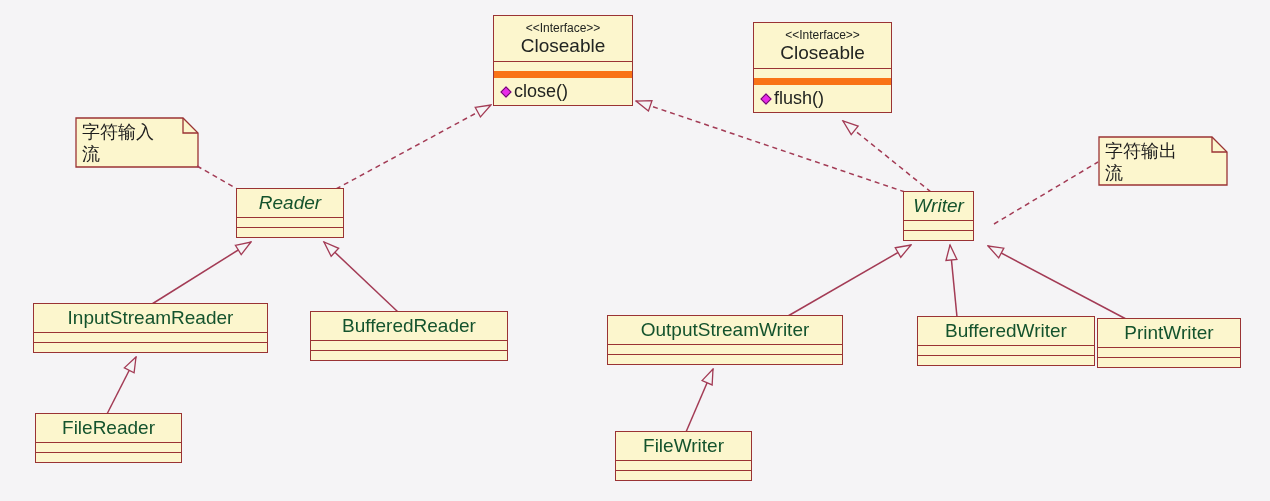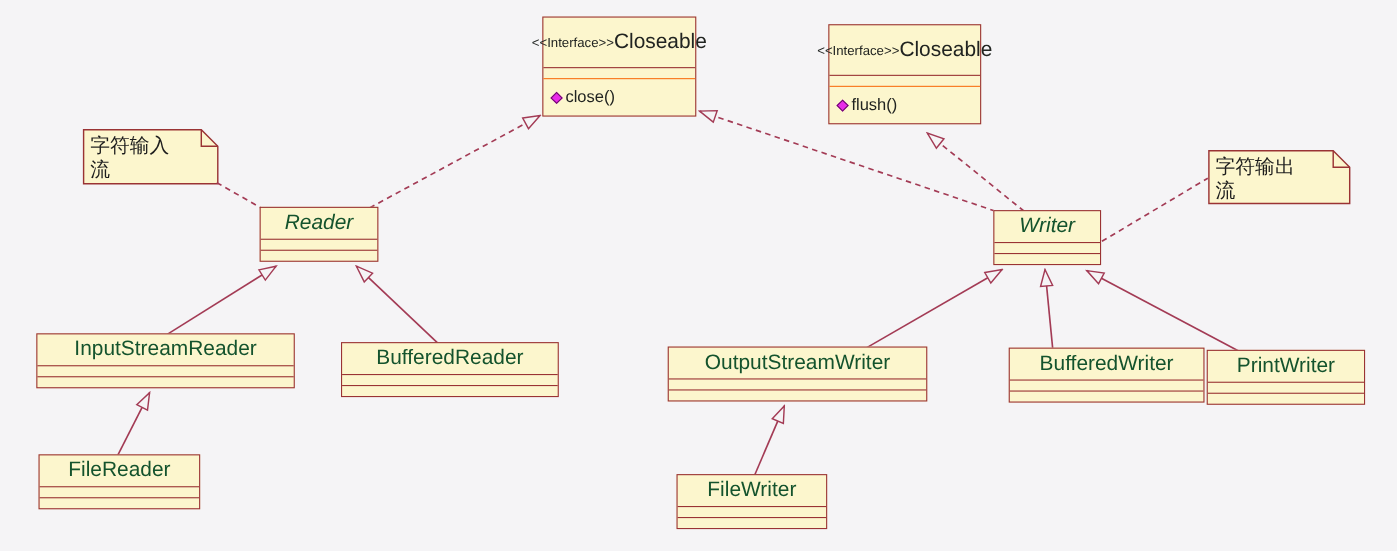--- a/index.html
+++ b/index.html
@@ -27,31 +27,31 @@
     color:#14532d;
     white-space:nowrap;
     overflow:hidden;
   }
   .uml-class .name.italic { font-style:italic; }
   .uml-class .cmp { height:10px; border-top:1px solid #9a3334; }
 
   
   .uml-class.iface .title {
     height:45px;
-    display:flex; flex-direction:row;
+    display:flex; flex-direction:column;
     align-items:center; justify-content:center;
   }
   .uml-class.iface .stereo { font-size:12px; color:#212421; line-height:14px; }
   .uml-class.iface .iname  { font-size:19px; color:#212421; line-height:22px; }
   .uml-class.iface .methods {
     height:34px;
-    border-top:1px solid #f97316;
+    border-top:7px solid #f97316;
     display:flex; align-items:center;
     padding-left:8px;
-    font-size:15px; color:#212421;
+    font-size:18px; color:#212421;
   }
   .diamond {
     display:inline-block;
     width:8px; height:8px;
     background:#e92ae9;
     border:1px solid #6b0c6b;
     transform:rotate(45deg);
     margin-right:4px;
     flex:none;
   }
@@ -134,21 +134,21 @@
       <span>flush()</span>
     </div>
   </div>
 
   <div class="uml-class" style="left:236px; top:188px; width:108px;">
     <div class="name italic">Reader</div>
     <div class="cmp"></div>
     <div class="cmp"></div>
   </div>
 
-  <div class="uml-class" style="left:903px; top:191px; width:98px;">
+  <div class="uml-class" style="left:903px; top:191px; width:71px;">
     <div class="name italic">Writer</div>
     <div class="cmp"></div>
     <div class="cmp"></div>
   </div>
 
   <div class="uml-class" style="left:33px; top:303px; width:235px;">
     <div class="name">InputStreamReader</div>
     <div class="cmp"></div>
     <div class="cmp"></div>
   </div>

